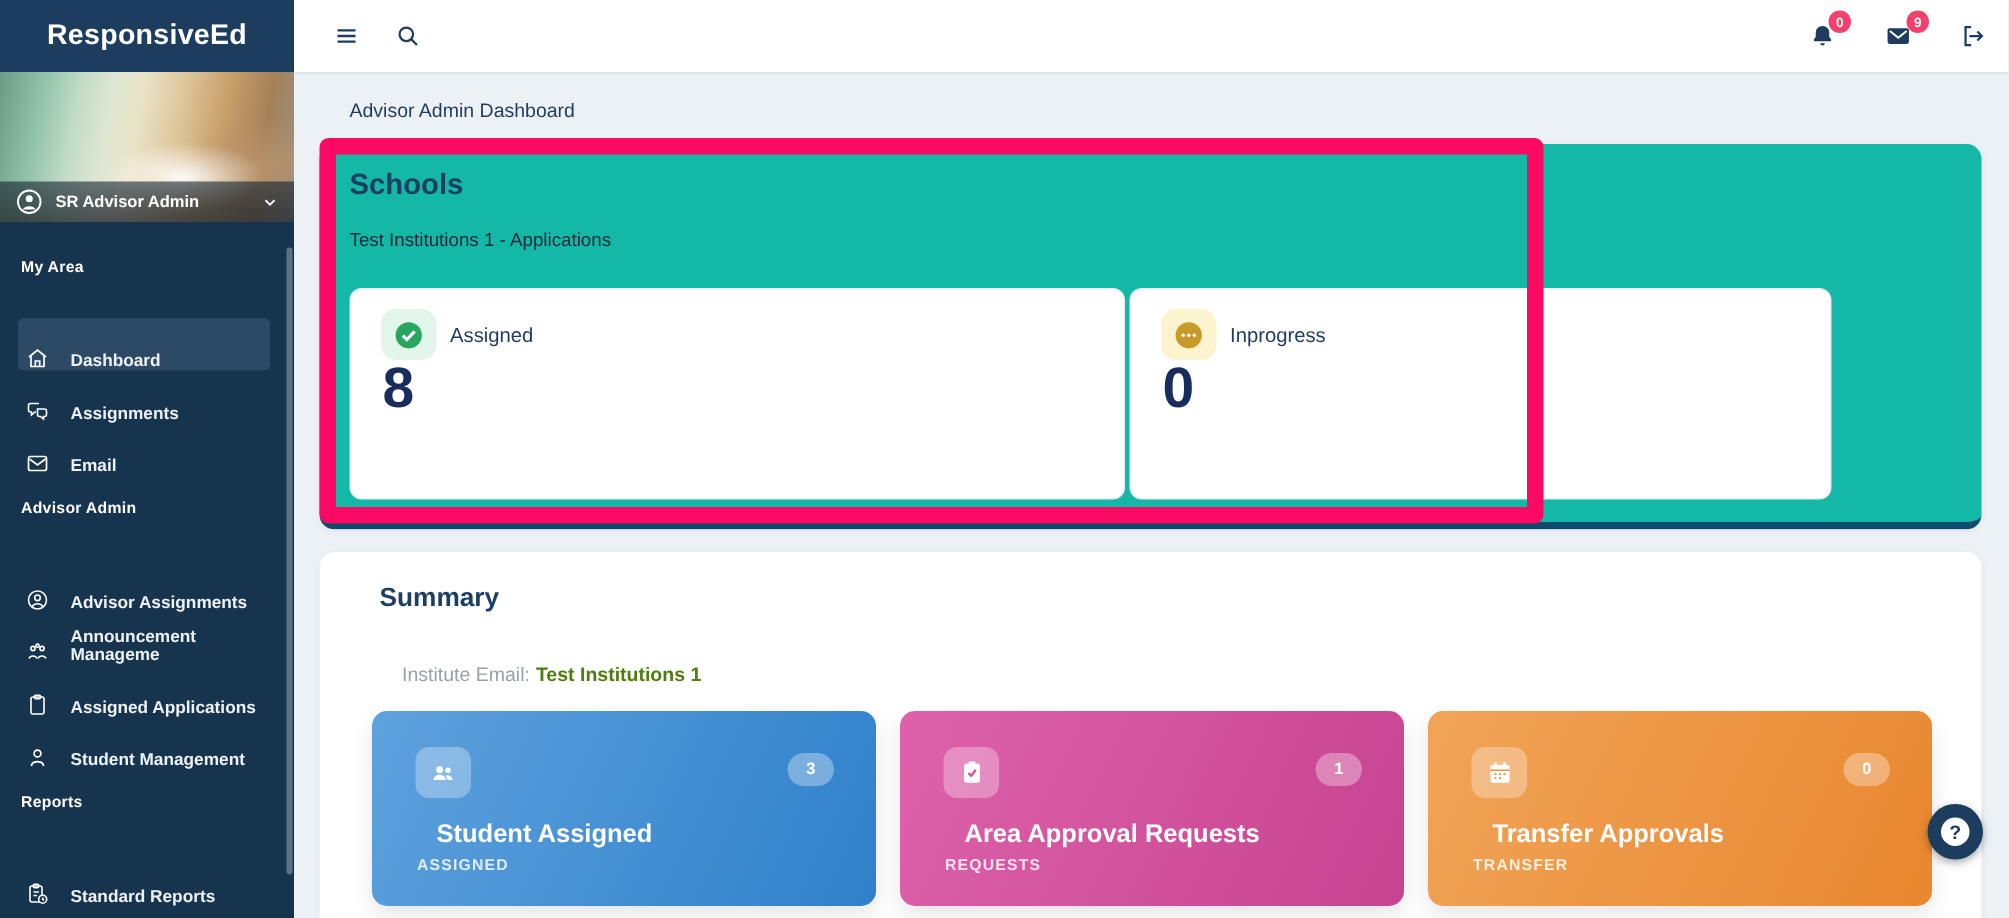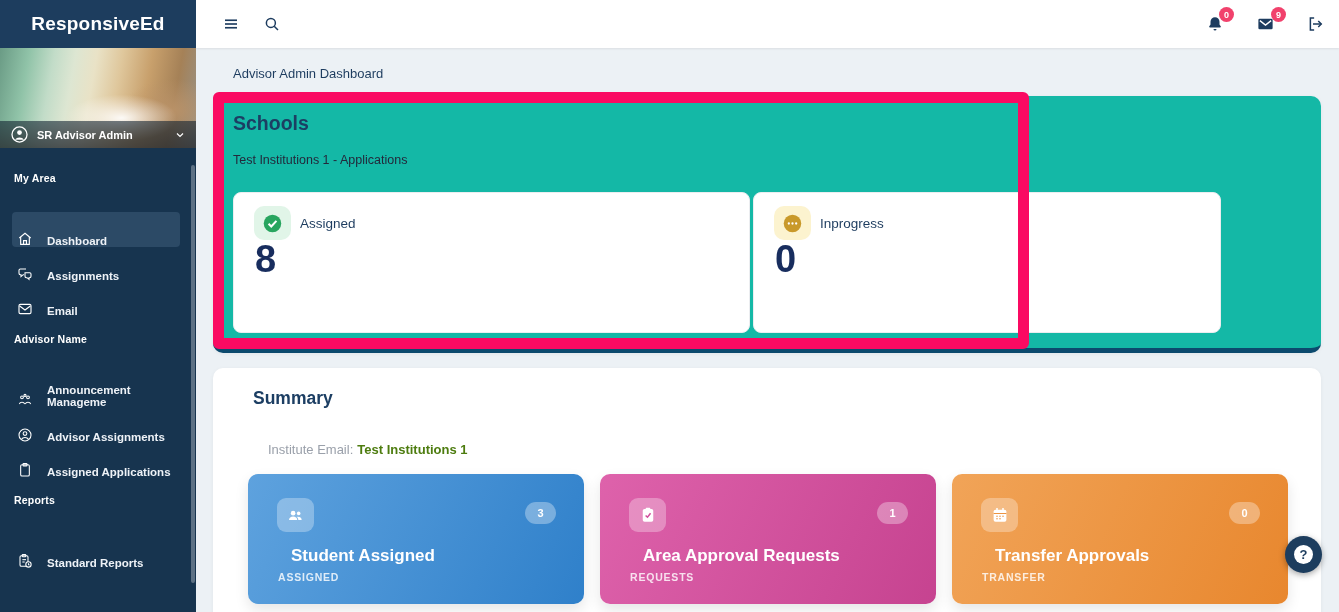--- a/index.html
+++ b/index.html
@@ -140,56 +140,65 @@
     <div class="menu-item">
       <span>
         <svg width="16" height="16" viewBox="0 0 24 24" fill="none" stroke="#fff" stroke-width="1.7">
           <rect x="3" y="5" width="18" height="14" rx="2"></rect>
             <polyline points="4 7.5 12 13.5 20 7.5"></polyline>
         </svg>
       </span>
       <span>Email</span>
     </div>
 
-    <div class="menu-section-label">Advisor Name</div>
+    <div class="menu-section-label">Advisor Admin</div>
+
+    <div class="menu-item">
+      <span>
+        <svg width="16" height="16" viewBox="0 0 24 24" fill="none" stroke="#fff" stroke-width="1.6">
+          <circle cx="12" cy="12" r="9"></circle>
+            <circle cx="12" cy="9.8" r="2.8"></circle>
+            <path d="M6.8 18.5a5.8 5 0 0 1 10.4 0"></path>
+        </svg>
+      </span>
+      <span>Advisor Assignments</span>
+    </div>
 
     <div class="menu-item">
       <span>
         <svg width="16" height="16" viewBox="0 0 24 24" fill="none" stroke="#fff" stroke-width="1.6">
           <circle cx="7.5" cy="8" r="2.1"></circle>
             <circle cx="16.5" cy="8" r="2.1"></circle>
             <circle cx="12" cy="5.2" r="1.6"></circle>
           <path d="M3.5 18a4.2 3.6 0 0 1 8 0"></path>
             <path d="M12.5 18a4.2 3.6 0 0 1 8 0"></path>
         </svg>
       </span>
       <span>Announcement Manageme</span>
     </div>
 
     <div class="menu-item">
       <span>
         <svg width="16" height="16" viewBox="0 0 24 24" fill="none" stroke="#fff" stroke-width="1.6">
-          <circle cx="12" cy="12" r="9"></circle>
-            <circle cx="12" cy="9.8" r="2.8"></circle>
-            <path d="M6.8 18.5a5.8 5 0 0 1 10.4 0"></path>
-        </svg>
-      </span>
-      <span>Advisor Assignments</span>
-    </div>
-
-    <div class="menu-item">
-      <span>
-        <svg width="16" height="16" viewBox="0 0 24 24" fill="none" stroke="#fff" stroke-width="1.6">
           <rect x="5.5" y="4" width="13" height="17" rx="2"></rect>
             <rect x="9" y="2.2" width="6" height="3.6" rx="1"></rect>
         </svg>
       </span>
       <span>Assigned Applications</span>
     </div>
 
+    <div class="menu-item">
+      <span>
+        <svg width="16" height="16" viewBox="0 0 24 24" fill="none" stroke="#fff" stroke-width="1.7">
+          <circle cx="12" cy="8" r="3.4"></circle>
+            <path d="M5.8 20.5a6.3 5.4 0 0 1 12.4 0"></path>
+        </svg>
+      </span>
+      <span>Student Management</span>
+    </div>
 
     <div class="menu-section-label">Reports</div>
 
     <div class="menu-item">
       <span>
         <svg width="16" height="16" viewBox="0 0 24 24" fill="none" stroke="#fff" stroke-width="1.6">
           <rect x="4.5" y="4" width="12" height="16" rx="2"></rect>
             <rect x="7.8" y="2.2" width="5.4" height="3.4" rx="1"></rect>
           <line x1="8" y1="10" x2="13.5" y2="10"></line>
             <line x1="8" y1="13.5" x2="11.5" y2="13.5"></line>

